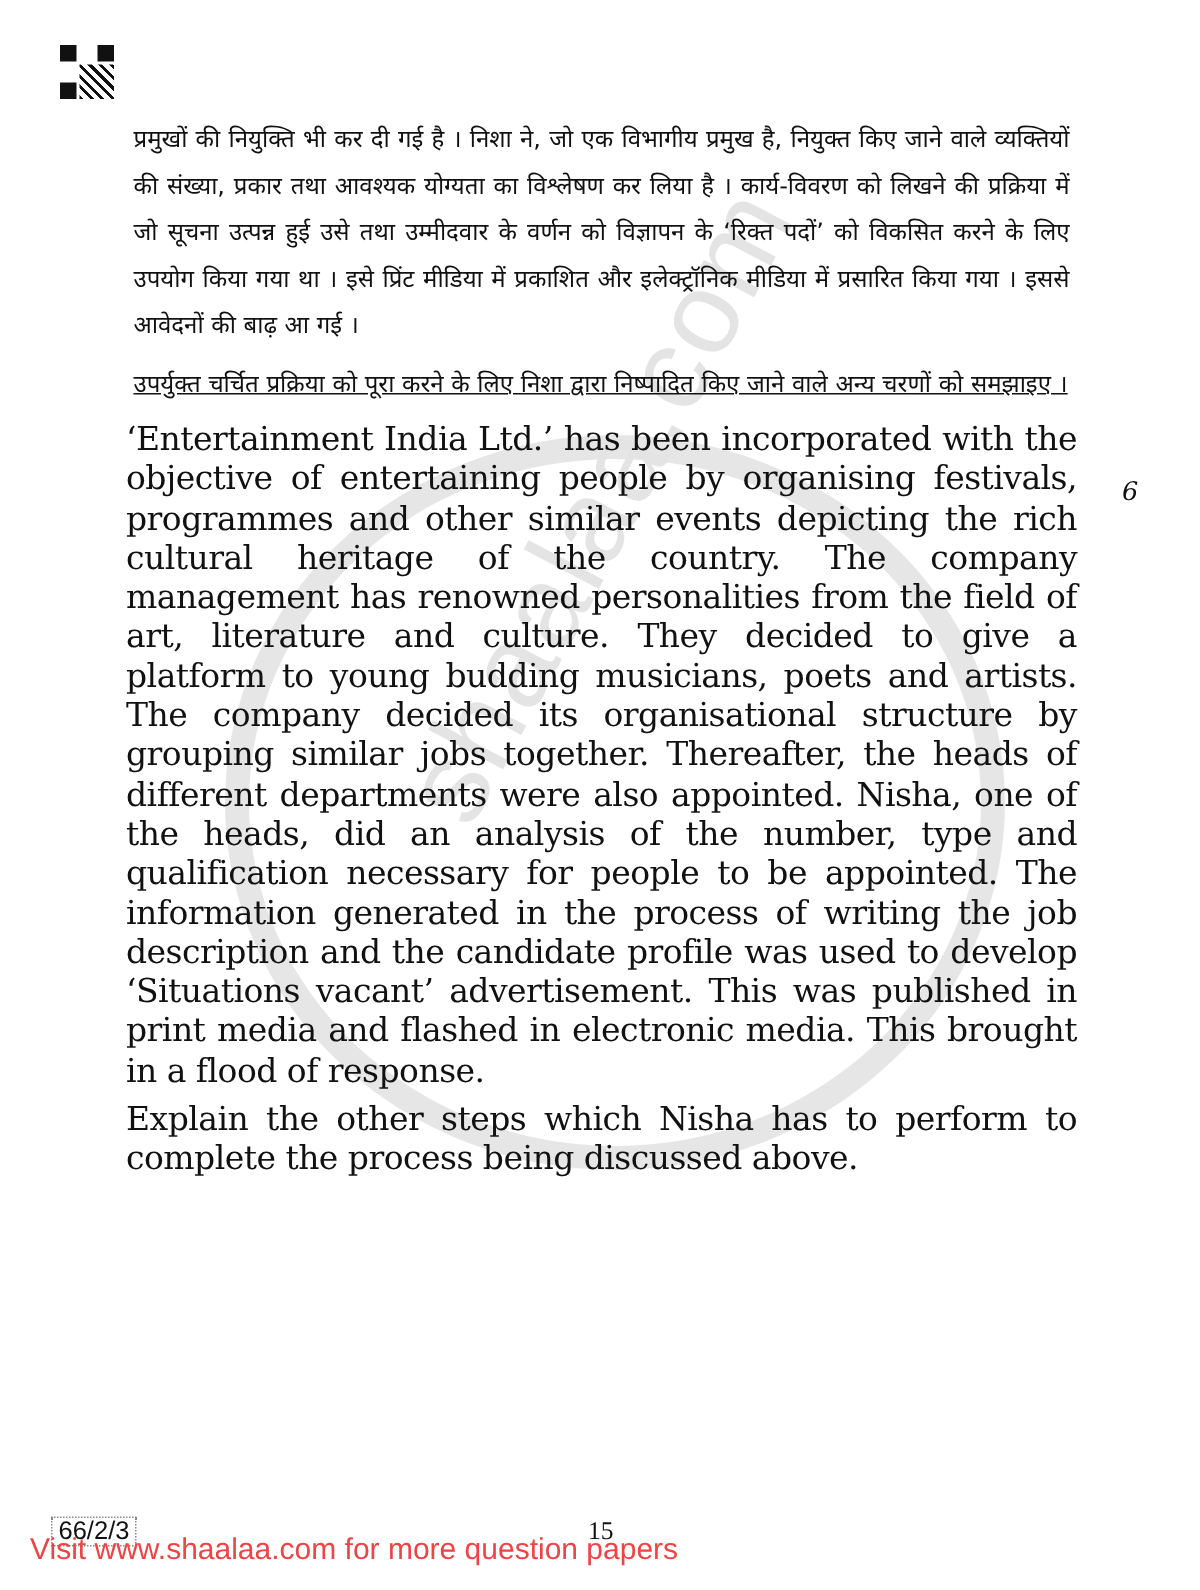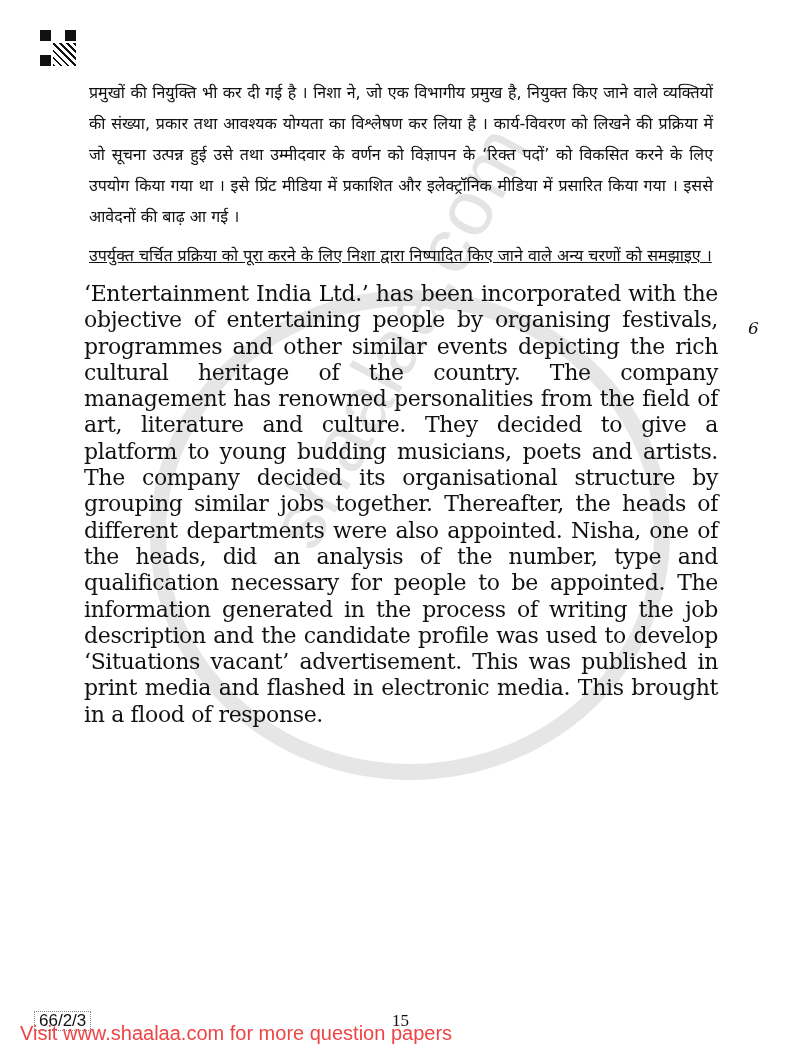--- a/index.html
+++ b/index.html
@@ -44,20 +44,21 @@
 <div class="watermark"></div>
 <div class="watermark-text">shaalaa.com</div>
 
 <div class="qr"></div>
 
 <div class="content">
   <p class="hi">प्रमुखों की नियुक्ति भी कर दी गई है । निशा ने, जो एक विभागीय प्रमुख है, नियुक्त किए जाने वाले व्यक्तियों की संख्या, प्रकार तथा आवश्यक योग्यता का विश्लेषण कर लिया है । कार्य-विवरण को लिखने की प्रक्रिया में जो सूचना उत्पन्न हुई उसे तथा उम्मीदवार के वर्णन को विज्ञापन के ‘रिक्त पदों’ को विकसित करने के लिए उपयोग किया गया था । इसे प्रिंट मीडिया में प्रकाशित और इलेक्ट्रॉनिक मीडिया में प्रसारित किया गया । इससे आवेदनों की बाढ़ आ गई ।</p>
   <p class="hi">उपर्युक्त चर्चित प्रक्रिया को पूरा करने के लिए निशा द्वारा निष्पादित किए जाने वाले अन्य चरणों को समझाइए ।</p>
   <div class="eng-block">
     <p class="en">‘Entertainment India Ltd.’ has been incorporated with the objective of entertaining people by organising festivals, programmes and other similar events depicting the rich cultural heritage of the country. The company management has renowned personalities from the field of art, literature and culture. They decided to give a platform to young budding musicians, poets and artists. The company decided its organisational structure by grouping similar jobs together. Thereafter, the heads of different departments were also appointed. Nisha, one of the heads, did an analysis of the number, type and qualification necessary for people to be appointed. The information generated in the process of writing the job description and the candidate profile was used to develop ‘Situations vacant’ advertisement. This was published in print media and flashed in electronic media. This brought in a flood of response.</p>
+    <p class="en q">Explain the other steps which Nisha has to perform to complete the process being discussed above.</p>
   </div>
 </div>
 
 <div class="marks">6</div>
 
 <div class="code-box">66/2/3</div>
 <div class="page-num">15</div>
 <div class="footer">Visit www.shaalaa.com for more question papers</div>
 
 </body></html>

